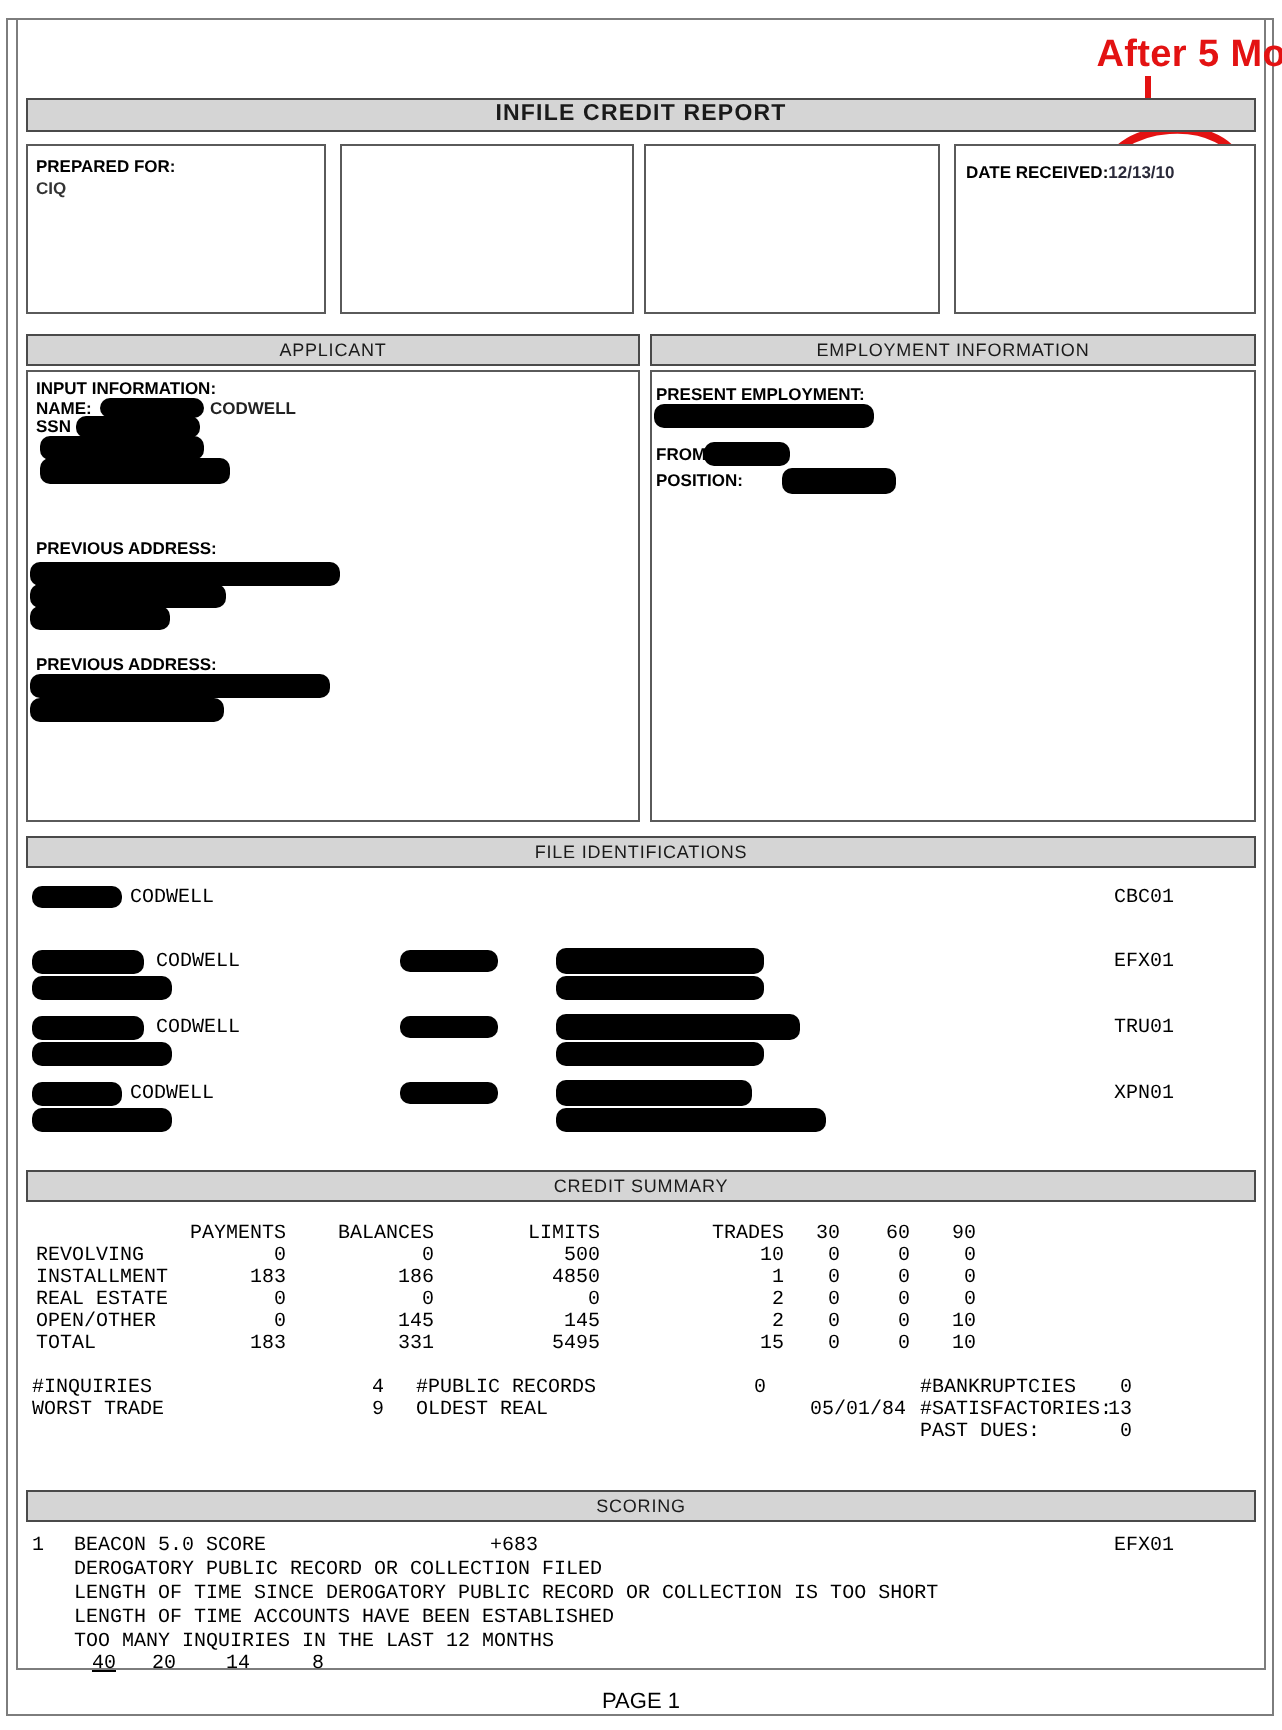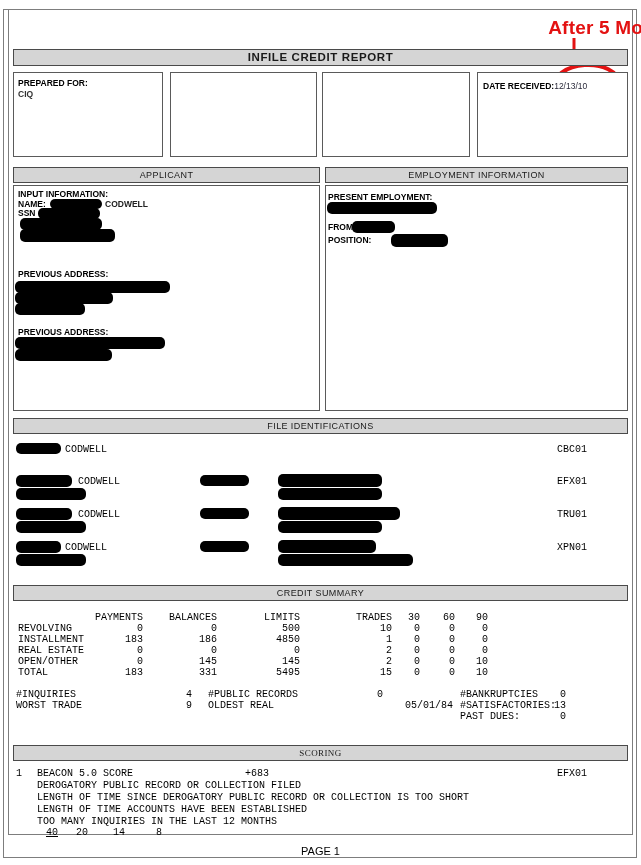--- a/index.html
+++ b/index.html
@@ -62,21 +62,21 @@
     <span>INFILE CREDIT REPORT</span>
   </div>
 
   <div class="box" style="left:13px;top:72px;width:148px;height:83px;"></div>
   <div class="box" style="left:170px;top:72px;width:145px;height:83px;"></div>
   <div class="box" style="left:322px;top:72px;width:146px;height:83px;"></div>
   <div class="box" style="left:477px;top:72px;width:149px;height:83px;"></div>
   <div class="lbl" style="left:18px;top:78px;">PREPARED FOR:</div>
   <div class="val" style="left:18px;top:89px;font-weight:bold;color:#333;">CIQ</div>
   <div class="lbl" style="left:483px;top:81px;">
-    <span>DATE RECEIVED:</span><span style="font-weight:normal;color:#2a2a3a;margin-top:41px;">12/13/10</span>
+    <span>DATE RECEIVED:</span><span style="font-weight:bold;color:#2a2a3a;margin-top:41px;">12/13/10</span>
   </div>
 
   <div class="bar" style="left:325px;top:167px;width:301px;">
     <span>EMPLOYMENT INFORMATION</span>
   </div>
   <div class="bar" style="left:13px;top:167px;width:305px;">
     <span>APPLICANT</span>
   </div>
   <div class="box" style="left:13px;top:185px;width:305px;height:224px;"></div>
   <div class="box" style="left:325px;top:185px;width:301px;height:224px;"></div>
@@ -217,21 +217,21 @@
     <span class="st-l2">OLDEST REAL</span>
     <span class="st-v2d">05/01/84</span>
     <span class="st-l3">#SATISFACTORIES:</span>
     <span class="st-v3">13</span>
   </div>
   <div class="cs-row" style="top:711px;">
     <span class="st-l3">PAST DUES:</span>
     <span class="st-v3">0</span>
   </div>
 
-  <div class="bar" style="left:13px;top:745px;width:613px;font-family:Liberation Serif, serif;">
+  <div class="bar" style="left:13px;top:745px;width:613px;">
     <span>SCORING</span>
   </div>
   <div class="mono" style="left:16px;top:768px;">1</div>
   <div class="mono" style="left:37px;top:768px;">BEACON 5.0 SCORE</div>
   <div class="mono" style="left:245px;top:768px;">+683</div>
   <div class="mono" style="left:557px;top:768px;">EFX01</div>
   <div class="mono" style="left:37px;top:780px;">DEROGATORY PUBLIC RECORD OR COLLECTION FILED</div>
   <div class="mono" style="left:37px;top:792px;">LENGTH OF TIME SINCE DEROGATORY PUBLIC RECORD OR COLLECTION IS TOO SHORT</div>
   <div class="mono" style="left:37px;top:804px;">LENGTH OF TIME ACCOUNTS HAVE BEEN ESTABLISHED</div>
   <div class="mono" style="left:37px;top:816px;">TOO MANY INQUIRIES IN THE LAST 12 MONTHS</div>

